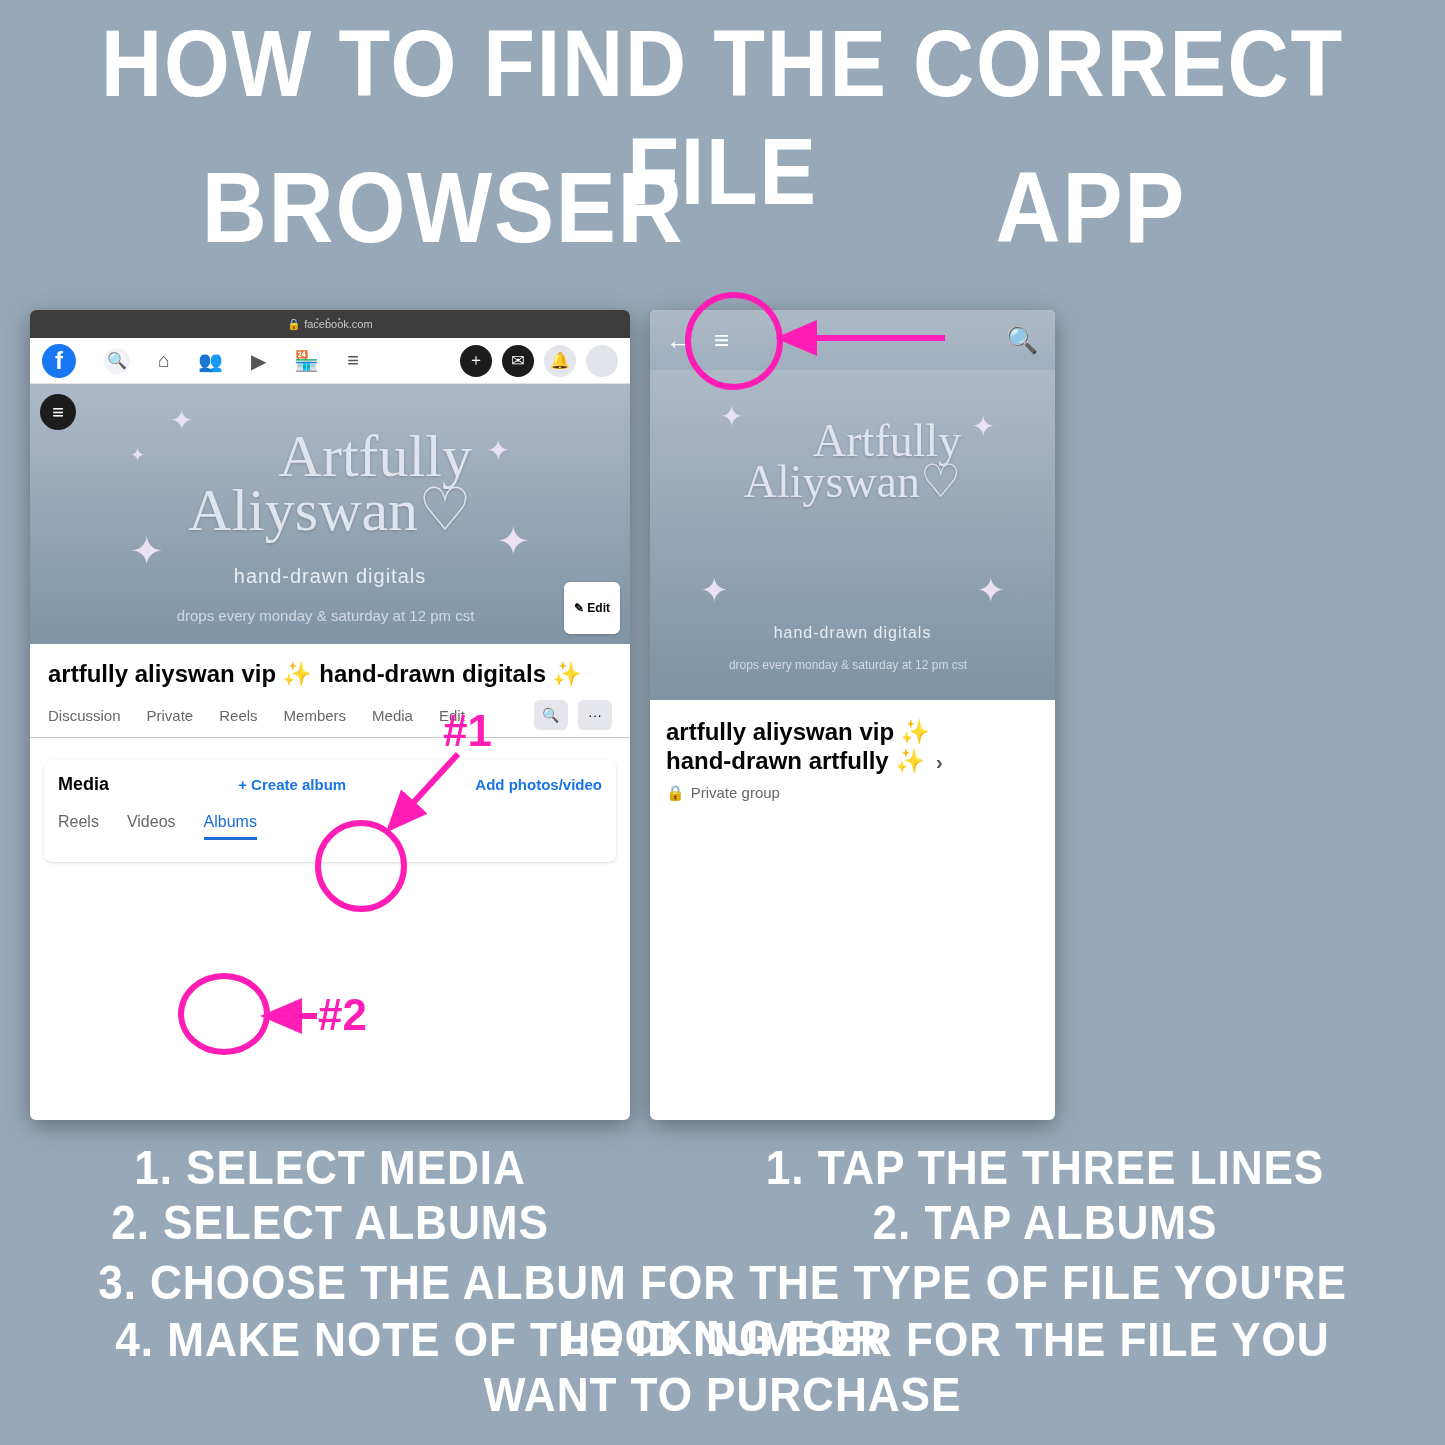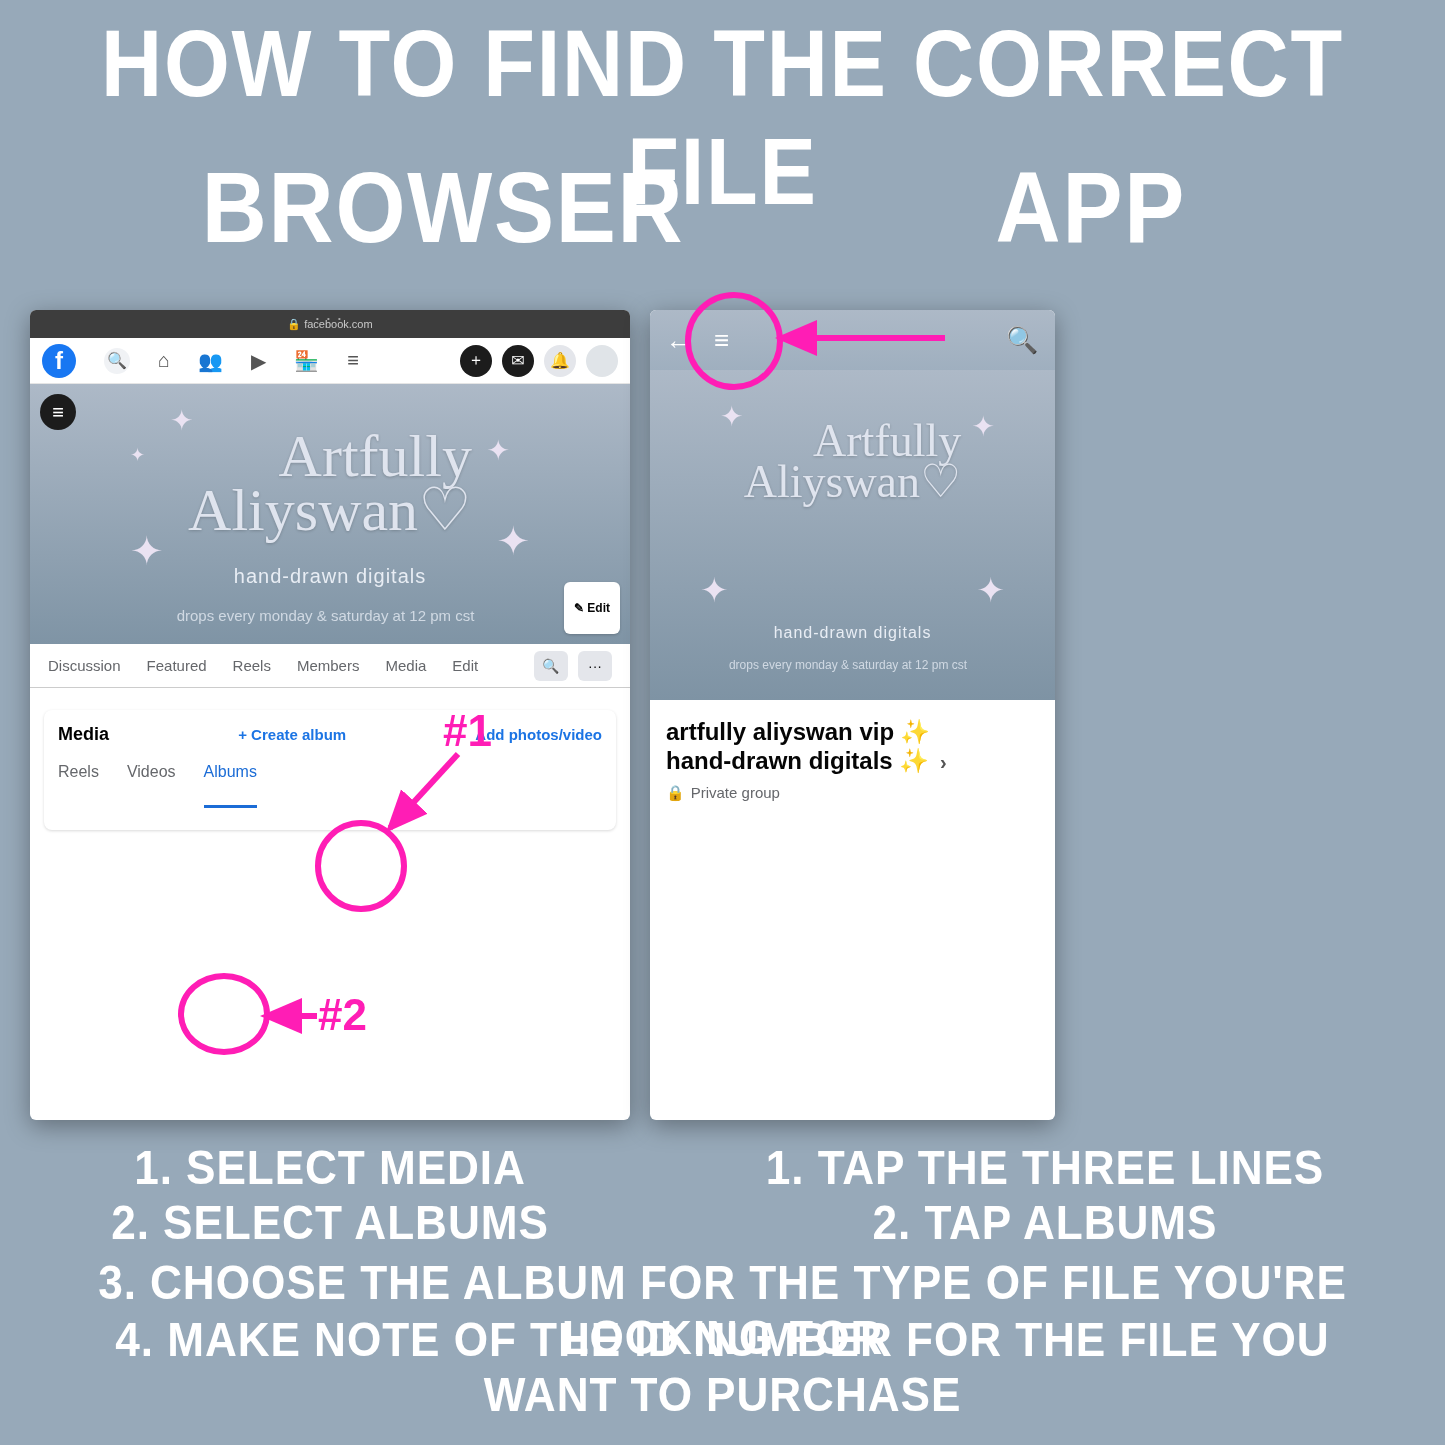--- a/index.html
+++ b/index.html
@@ -134,21 +134,21 @@
 
   .media-card{
     margin: 22px 14px 0; padding:14px 14px 22px;
     background:#fff; border-radius:8px; box-shadow:0 1px 3px rgba(0,0,0,.15);
   }
   .media-head{display:flex; align-items:center;}
   .media-head h4{font-size:18px; font-weight:800;}
   .media-head .link{margin-left:auto; color:#1b74e4; font-size:15px; font-weight:600;}
   .media-head .link + .link{ }
   .subtabs{display:flex; gap:28px; margin-top:18px; font-size:16px; color:#65676b;}
-  .subtabs .st.active{color:#1b6cd6; border-bottom:3px solid #1b6cd6; padding-bottom:24px;}
+  .subtabs .st.active{color:#1b6cd6; border-bottom:3px solid #1b6cd6; padding-bottom:6px;}
 
   
   .app-header{
     height:60px; background:linear-gradient(180deg,#adb9c7 0%, #9fafbf 100%);
     display:flex; align-items:center; color:#fff; padding:0 16px;
   }
   .app-header .ico{font-size:26px;}
   .app-header .spacer{flex:1;}
   .app-cover{
     height:330px;
@@ -228,24 +228,25 @@
     <span class="sparkle" style="bottom:80px;right:100px;font-size:40px">✦</span>
     <div class="brand-script">
       <span>Artfully</span><br>
       <span>Aliyswan♡</span>
     </div>
     <div class="brand-sub">hand-drawn digitals</div>
     <div class="brand-drops">drops every monday &amp; saturday at 12 pm cst</div>
     <div class="edit-btn">✎ Edit</div>
   </div>
 
+  <div class="group-title-row">artfully aliyswan vip ✨ hand-drawn digitals ✨</div>
 
   <div class="tabs">
     <span class="tab">Discussion</span>
-    <span class="tab">Featured</span>
+    <span class="tab">Private</span>
     <span class="tab">Reels</span>
     <span class="tab">Members</span>
     <span class="tab">Media</span>
     <span class="tab">Edit</span>
     <div class="tabs-right">
       <div class="sq-btn">🔍</div>
       <div class="sq-btn">···</div>
     </div>
   </div>
 
@@ -299,21 +300,21 @@
     <span class="sparkle" style="bottom:90px;right:50px;font-size:34px">✦</span>
     <div class="brand-script">
       <span>Artfully</span><br>
       <span>Aliyswan♡</span>
     </div>
     <div class="brand-sub">hand-drawn digitals</div>
     <div class="brand-drops">drops every monday &amp; saturday at 12 pm cst</div>
   </div>
   <div class="app-title">
     <span>artfully aliyswan vip ✨</span><br>
-    <span>hand-drawn digitals ✨</span>
+    <span>hand-drawn artfully ✨</span>
     <span class="chev">›</span>
   </div>
   <div class="private-row">
     <span>🔒</span>
     <span>Private group</span>
   </div>
 </div>
 
 <div class="pink-circle" style="top:292px; left:685px; width:98px; height:98px;"></div>
 <svg class="anno" style="top:330px; left:775px;" width="180" height="20">

